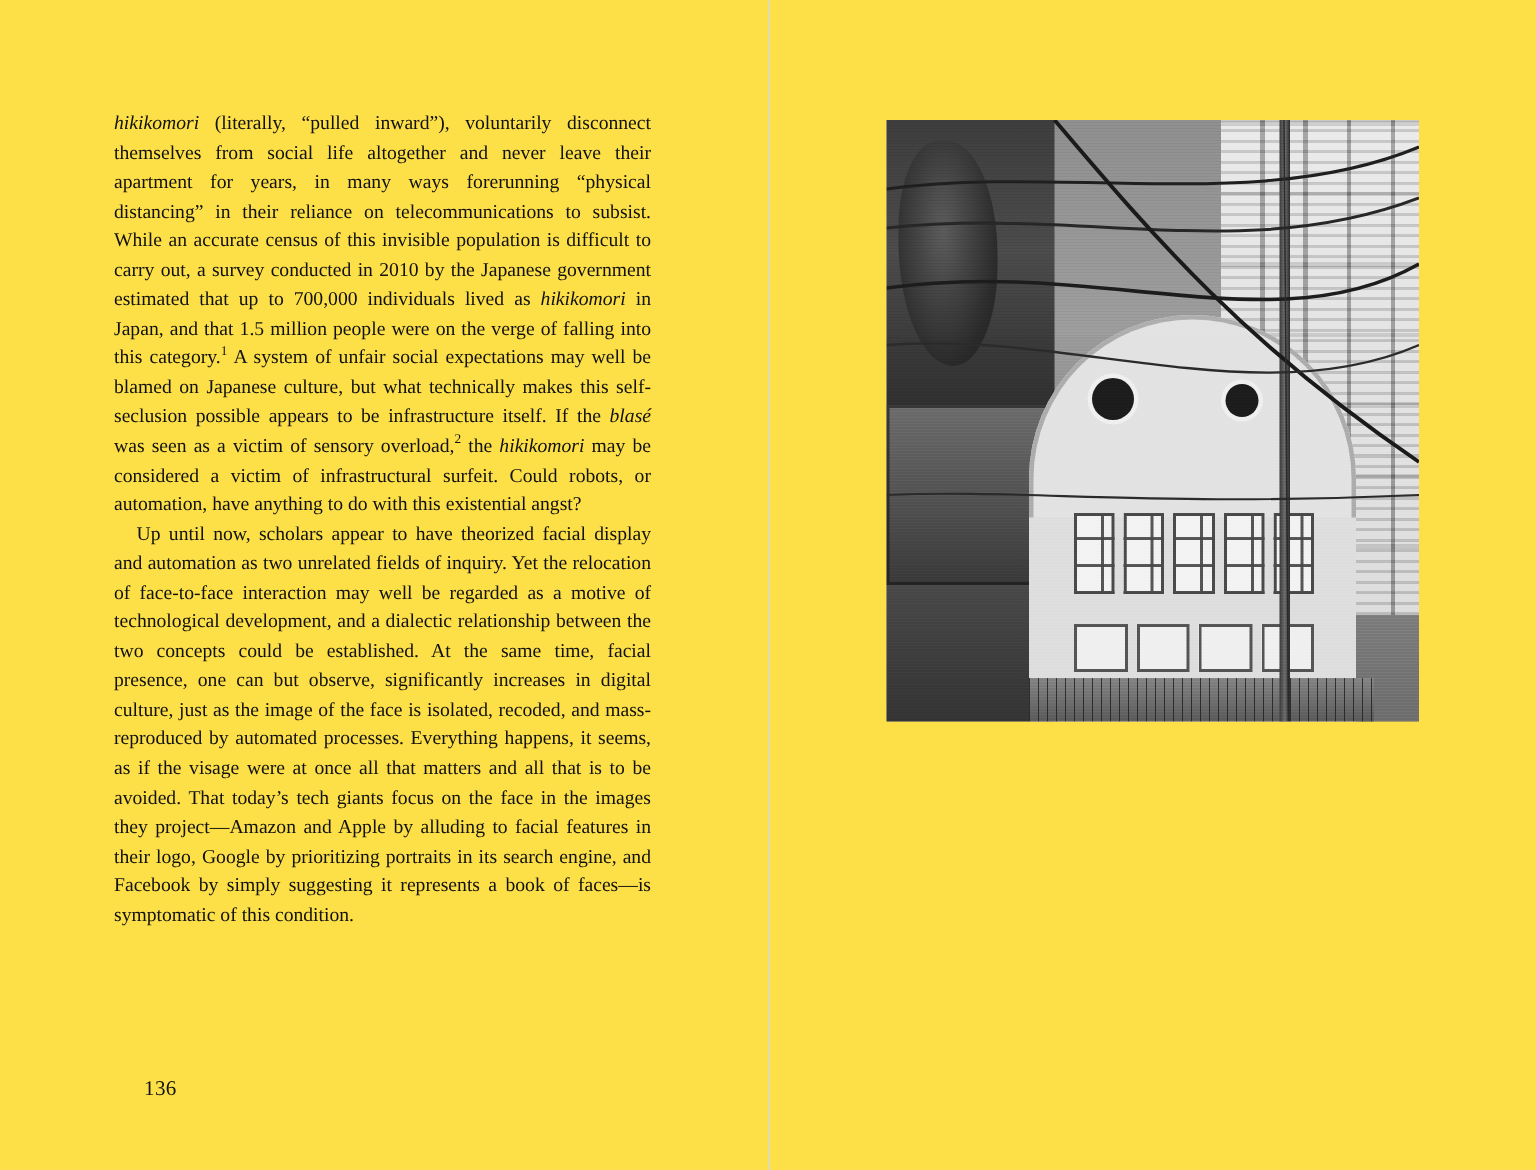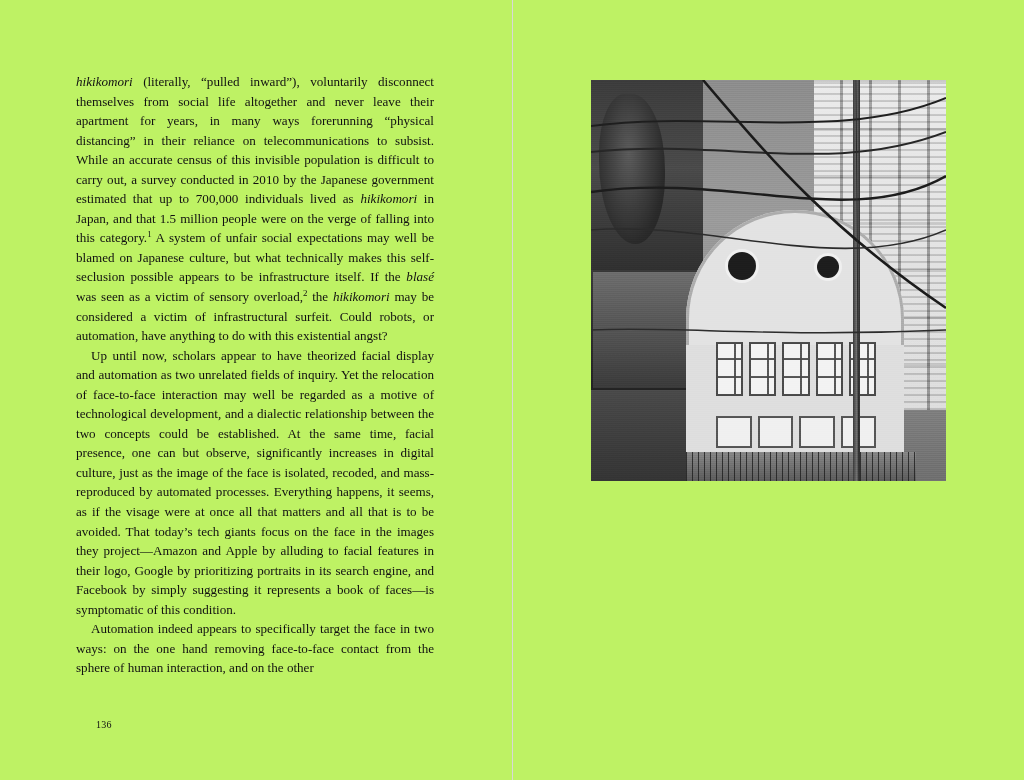--- a/index.html
+++ b/index.html
@@ -11,21 +11,21 @@
     width: 1024px;
     height: 780px;
     overflow: hidden;
     font-family: "Liberation Serif", serif;
     color: #111111;
   }
   .spread {
     position: relative;
     width: 1024px;
     height: 780px;
-    background: #bef264;
+    background: #fde047;
   }
   .gutter {
     position: absolute;
     left: 512px;
     top: 0;
     width: 1px;
     height: 780px;
     background: #d8d8d8;
   }
   
@@ -59,21 +59,21 @@
   }
   sup {
     font-size: 0.68em;
     vertical-align: super;
     line-height: 0;
   }
   .folio {
     position: absolute;
     left: 96px;
     top: 719px;
-    font-size: 10px;
+    font-size: 14px;
     letter-spacing: 0.02em;
     color: #111111;
   }
   
   .page-right {
     position: absolute;
     left: 512px;
     top: 0;
     width: 512px;
     height: 780px;
@@ -254,21 +254,20 @@
 <body>
 
 <div class="spread">
 
   <div class="gutter"></div>
 
   <div class="page-left">
     <div class="text-column">
       <p><span class="it">hikikomori</span> (literally, “pulled inward”), voluntarily disconnect themselves from social life altogether and never leave their apartment for years, in many ways forerunning “physical distancing” in their reliance on telecommunications to subsist. While an accurate census of this invisible population is difficult to carry out, a survey conducted in 2010 by the Japanese government estimated that up to 700,000 individuals lived as <span class="it">hikikomori</span> in Japan, and that 1.5 million people were on the verge of falling into this category.<sup>1</sup> A system of unfair social expectations may well be blamed on Japanese culture, but what technically makes this self-seclusion possible appears to be infrastructure itself. If the <span class="it">blasé</span> was seen as a victim of sensory overload,<sup>2</sup> the <span class="it">hikikomori</span> may be considered a victim of infrastructural surfeit. Could robots, or automation, have anything to do with this existential angst?</p>
       <p>Up until now, scholars appear to have theorized facial display and automation as two unrelated fields of inquiry. Yet the relocation of face-to-face interaction may well be regarded as a motive of technological development, and a dialectic relationship between the two concepts could be established. At the same time, facial presence, one can but observe, significantly increases in digital culture, just as the image of the face is isolated, recoded, and mass-reproduced by automated processes. Everything happens, it seems, as if the visage were at once all that matters and all that is to be avoided. That today’s tech giants focus on the face in the images they project—Amazon and Apple by alluding to facial features in their logo, Google by prioritizing portraits in its search engine, and Facebook by simply suggesting it represents a book of faces—is symptomatic of this condition.</p>
-      <p>Automation indeed appears to specifically target the face in two ways: on the one hand removing face-to-face contact from the sphere of human interaction, and on the other</p>
     </div>
     <div class="folio">136</div>
   </div>
 
   <div class="page-right">
     <div class="figure">
       <div class="photo">
         <div class="ph-sky"></div>
         <div class="ph-scaffold"></div>
         <div class="ph-leftblock"></div>

